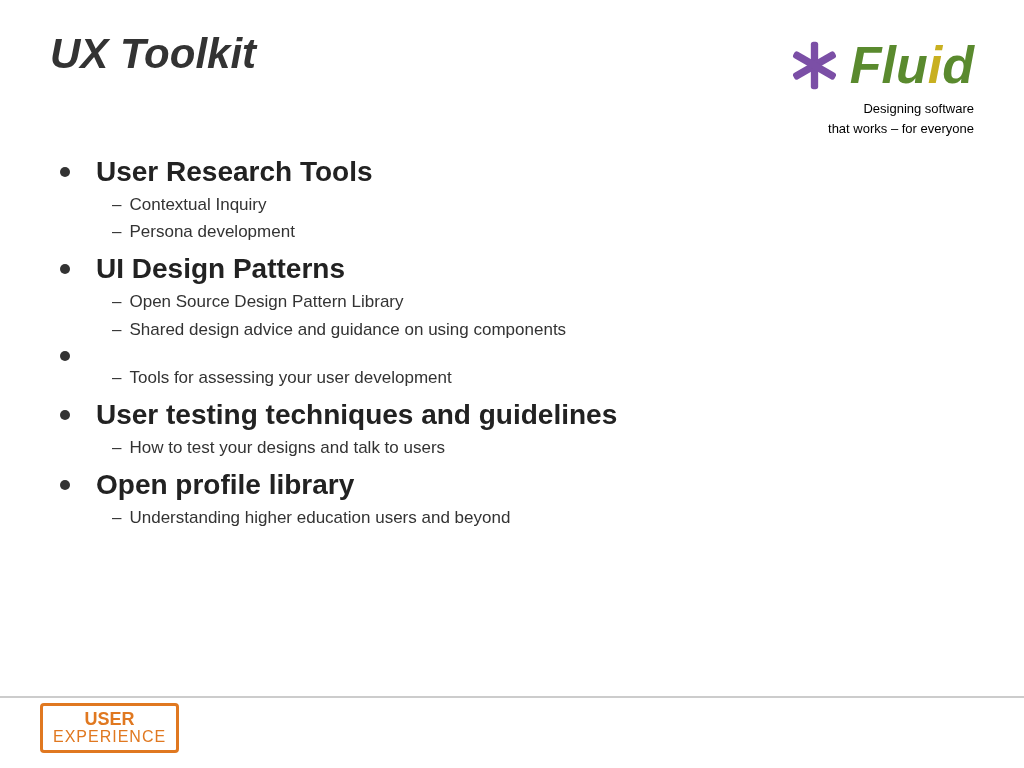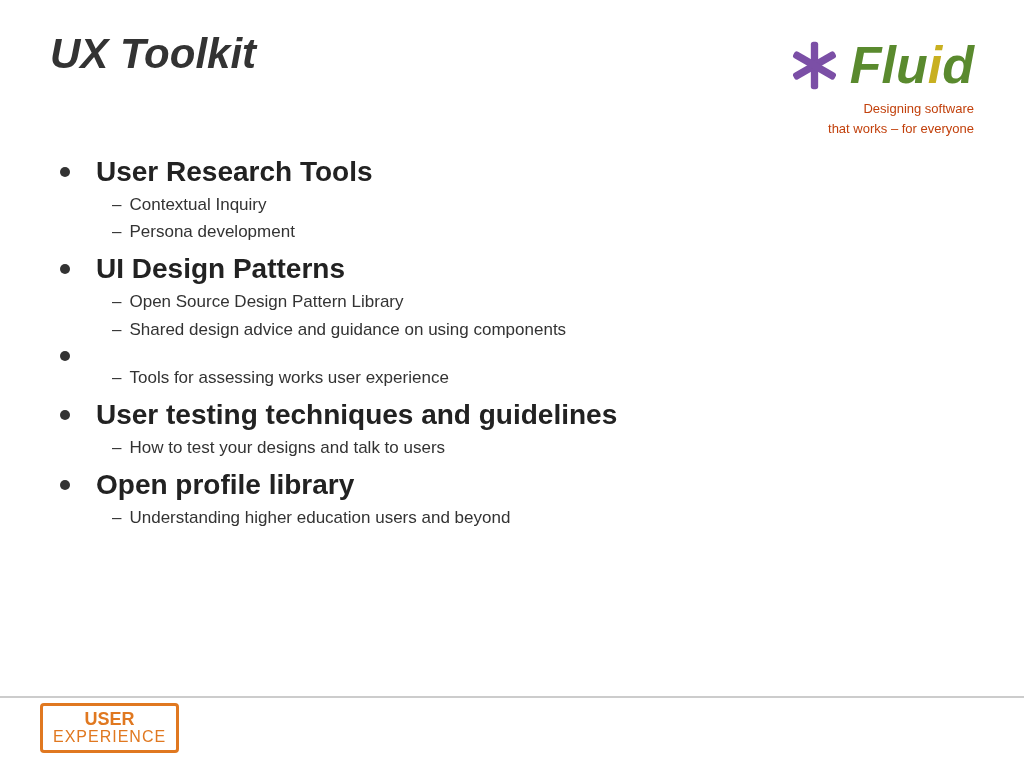--- a/index.html
+++ b/index.html
@@ -42,21 +42,21 @@
     }
 
     .logo-graphic {
       display: flex;
       align-items: center;
       gap: 8px;
     }
 
     .tagline {
       font-size: 13px;
-      color: #c2410c;
+      color: #000000;
       text-align: right;
       margin-top: 4px;
       line-height: 1.5;
     }
 
     .content {
       padding-left: 10px;
     }
 
     .bullet-item {
@@ -226,21 +226,21 @@
       </div>
     </div>
 
     <div class="bullet-item">
       <div class="bullet-main">
         <div class="bullet-dot"></div>
       </div>
       <div class="sub-items">
         <div class="sub-item">
           <span class="sub-dash">–</span>
-          <span>Tools for assessing works user experience</span>
+          <span>Tools for assessing your user development</span>
         </div>
       </div>
     </div>
 
     <div class="bullet-item">
       <div class="bullet-main">
         <div class="bullet-dot"></div>
         <span class="bullet-label">User testing techniques and guidelines</span>
       </div>
       <div class="sub-items">

